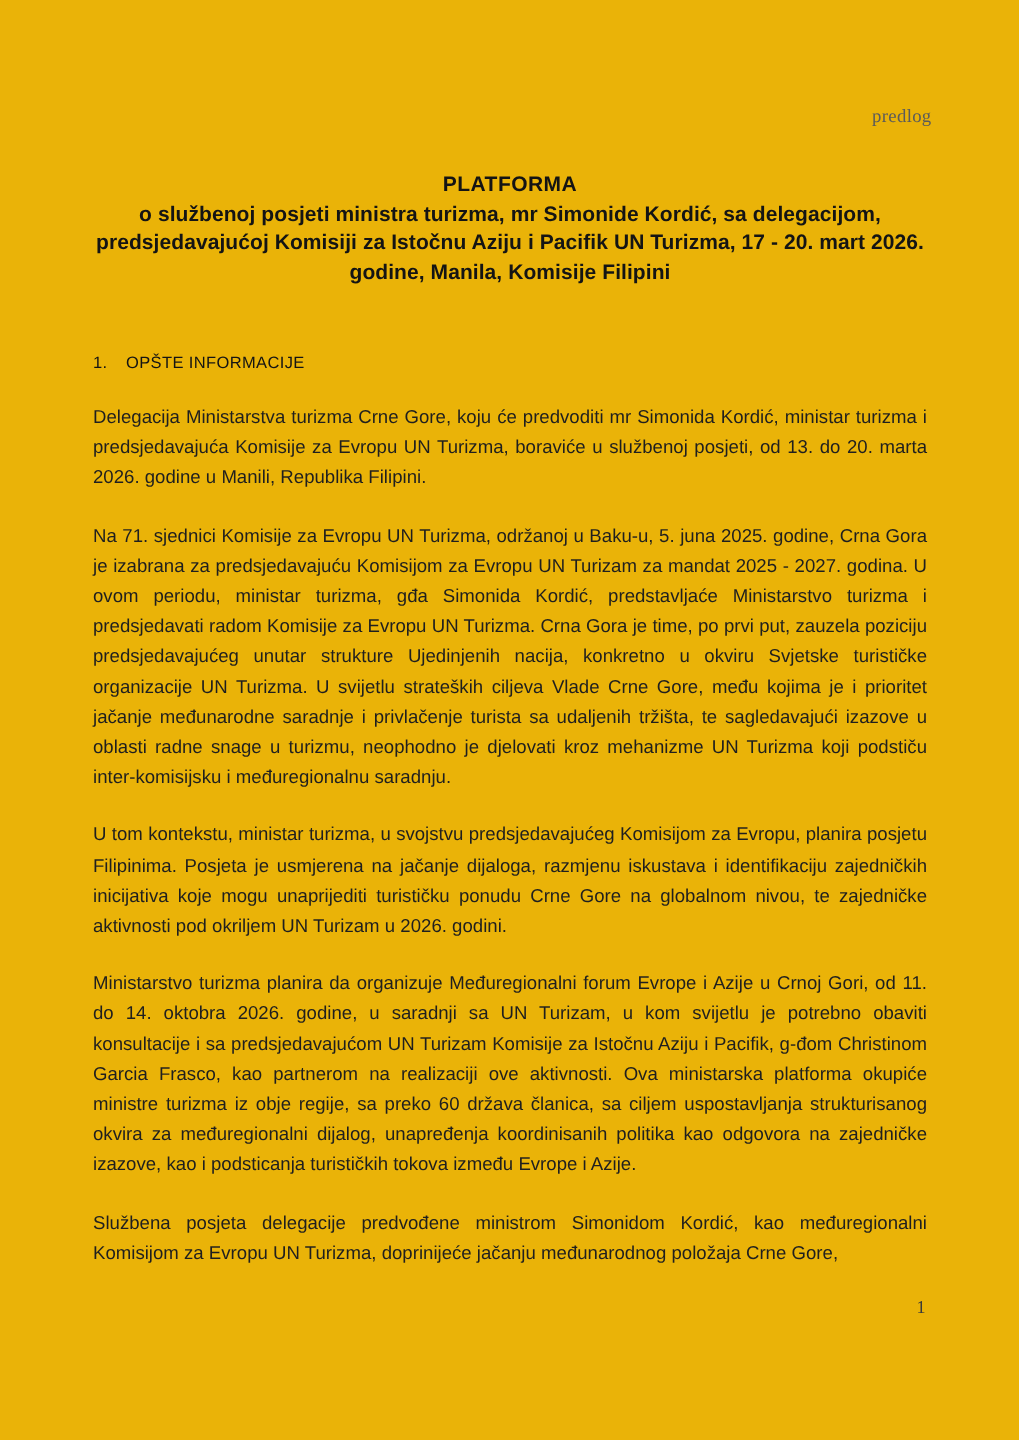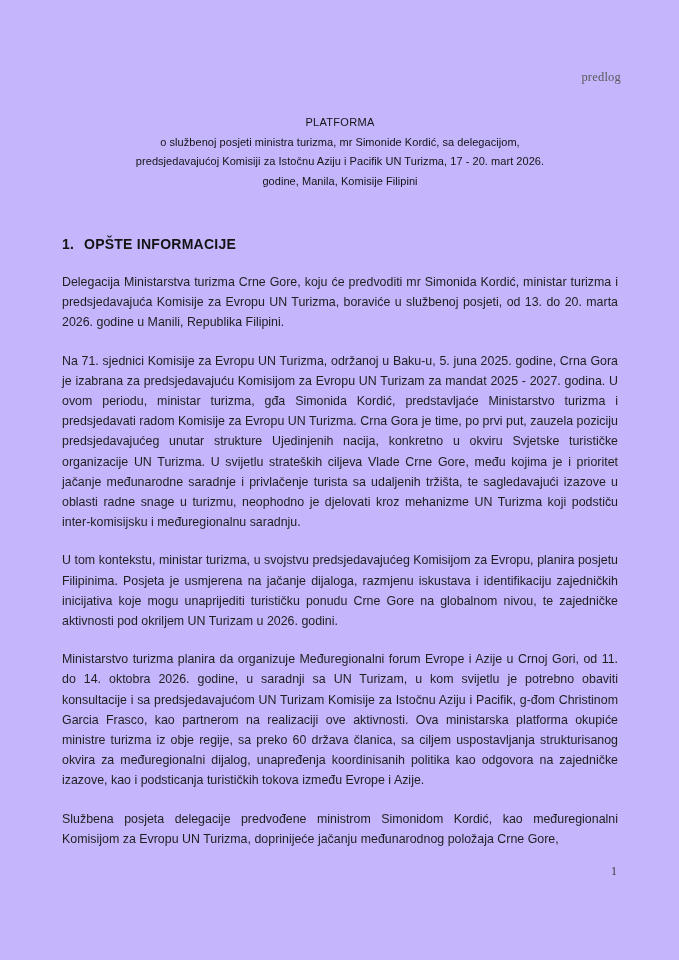--- a/index.html
+++ b/index.html
@@ -13,21 +13,21 @@
     height: 960px;
     position: relative;
     font-family: "Liberation Sans", sans-serif;
     color: #1c1c1c;
     overflow: hidden;
   }
 
   .page {
     position: absolute;
     inset: 0;
-    background: #c4b5fd;
+    background: #eab308;
   }
 
   
   .doc-mark {
     position: absolute;
     top: 70px;
     right: 58px;
     font-family: "Liberation Serif", serif;
     font-size: 12.5px;
     color: #5b5b5b;
@@ -36,41 +36,41 @@
 
   
   .title-block {
     position: absolute;
     top: 113px;
     left: 62px;
     width: 556px;
     text-align: center;
   }
   .title-line {
-    font-size: 11px;
-    font-weight: normal;
+    font-size: 14px;
+    font-weight: bold;
     line-height: 19.5px;
     color: #141414;
     letter-spacing: 0.05px;
   }
   .title-main {
     letter-spacing: 0.3px;
   }
 
   
   .content {
     position: absolute;
     top: 236px;
     left: 62px;
     width: 556px;
   }
 
   .section-heading {
-    font-size: 14px;
-    font-weight: bold;
+    font-size: 11px;
+    font-weight: normal;
     color: #141414;
     margin: 0 0 20px 0;
     padding-left: 22px;
     letter-spacing: 0.25px;
   }
   .section-heading .num {
     display: inline-block;
     width: 22px;
     margin-left: -22px;
   }

